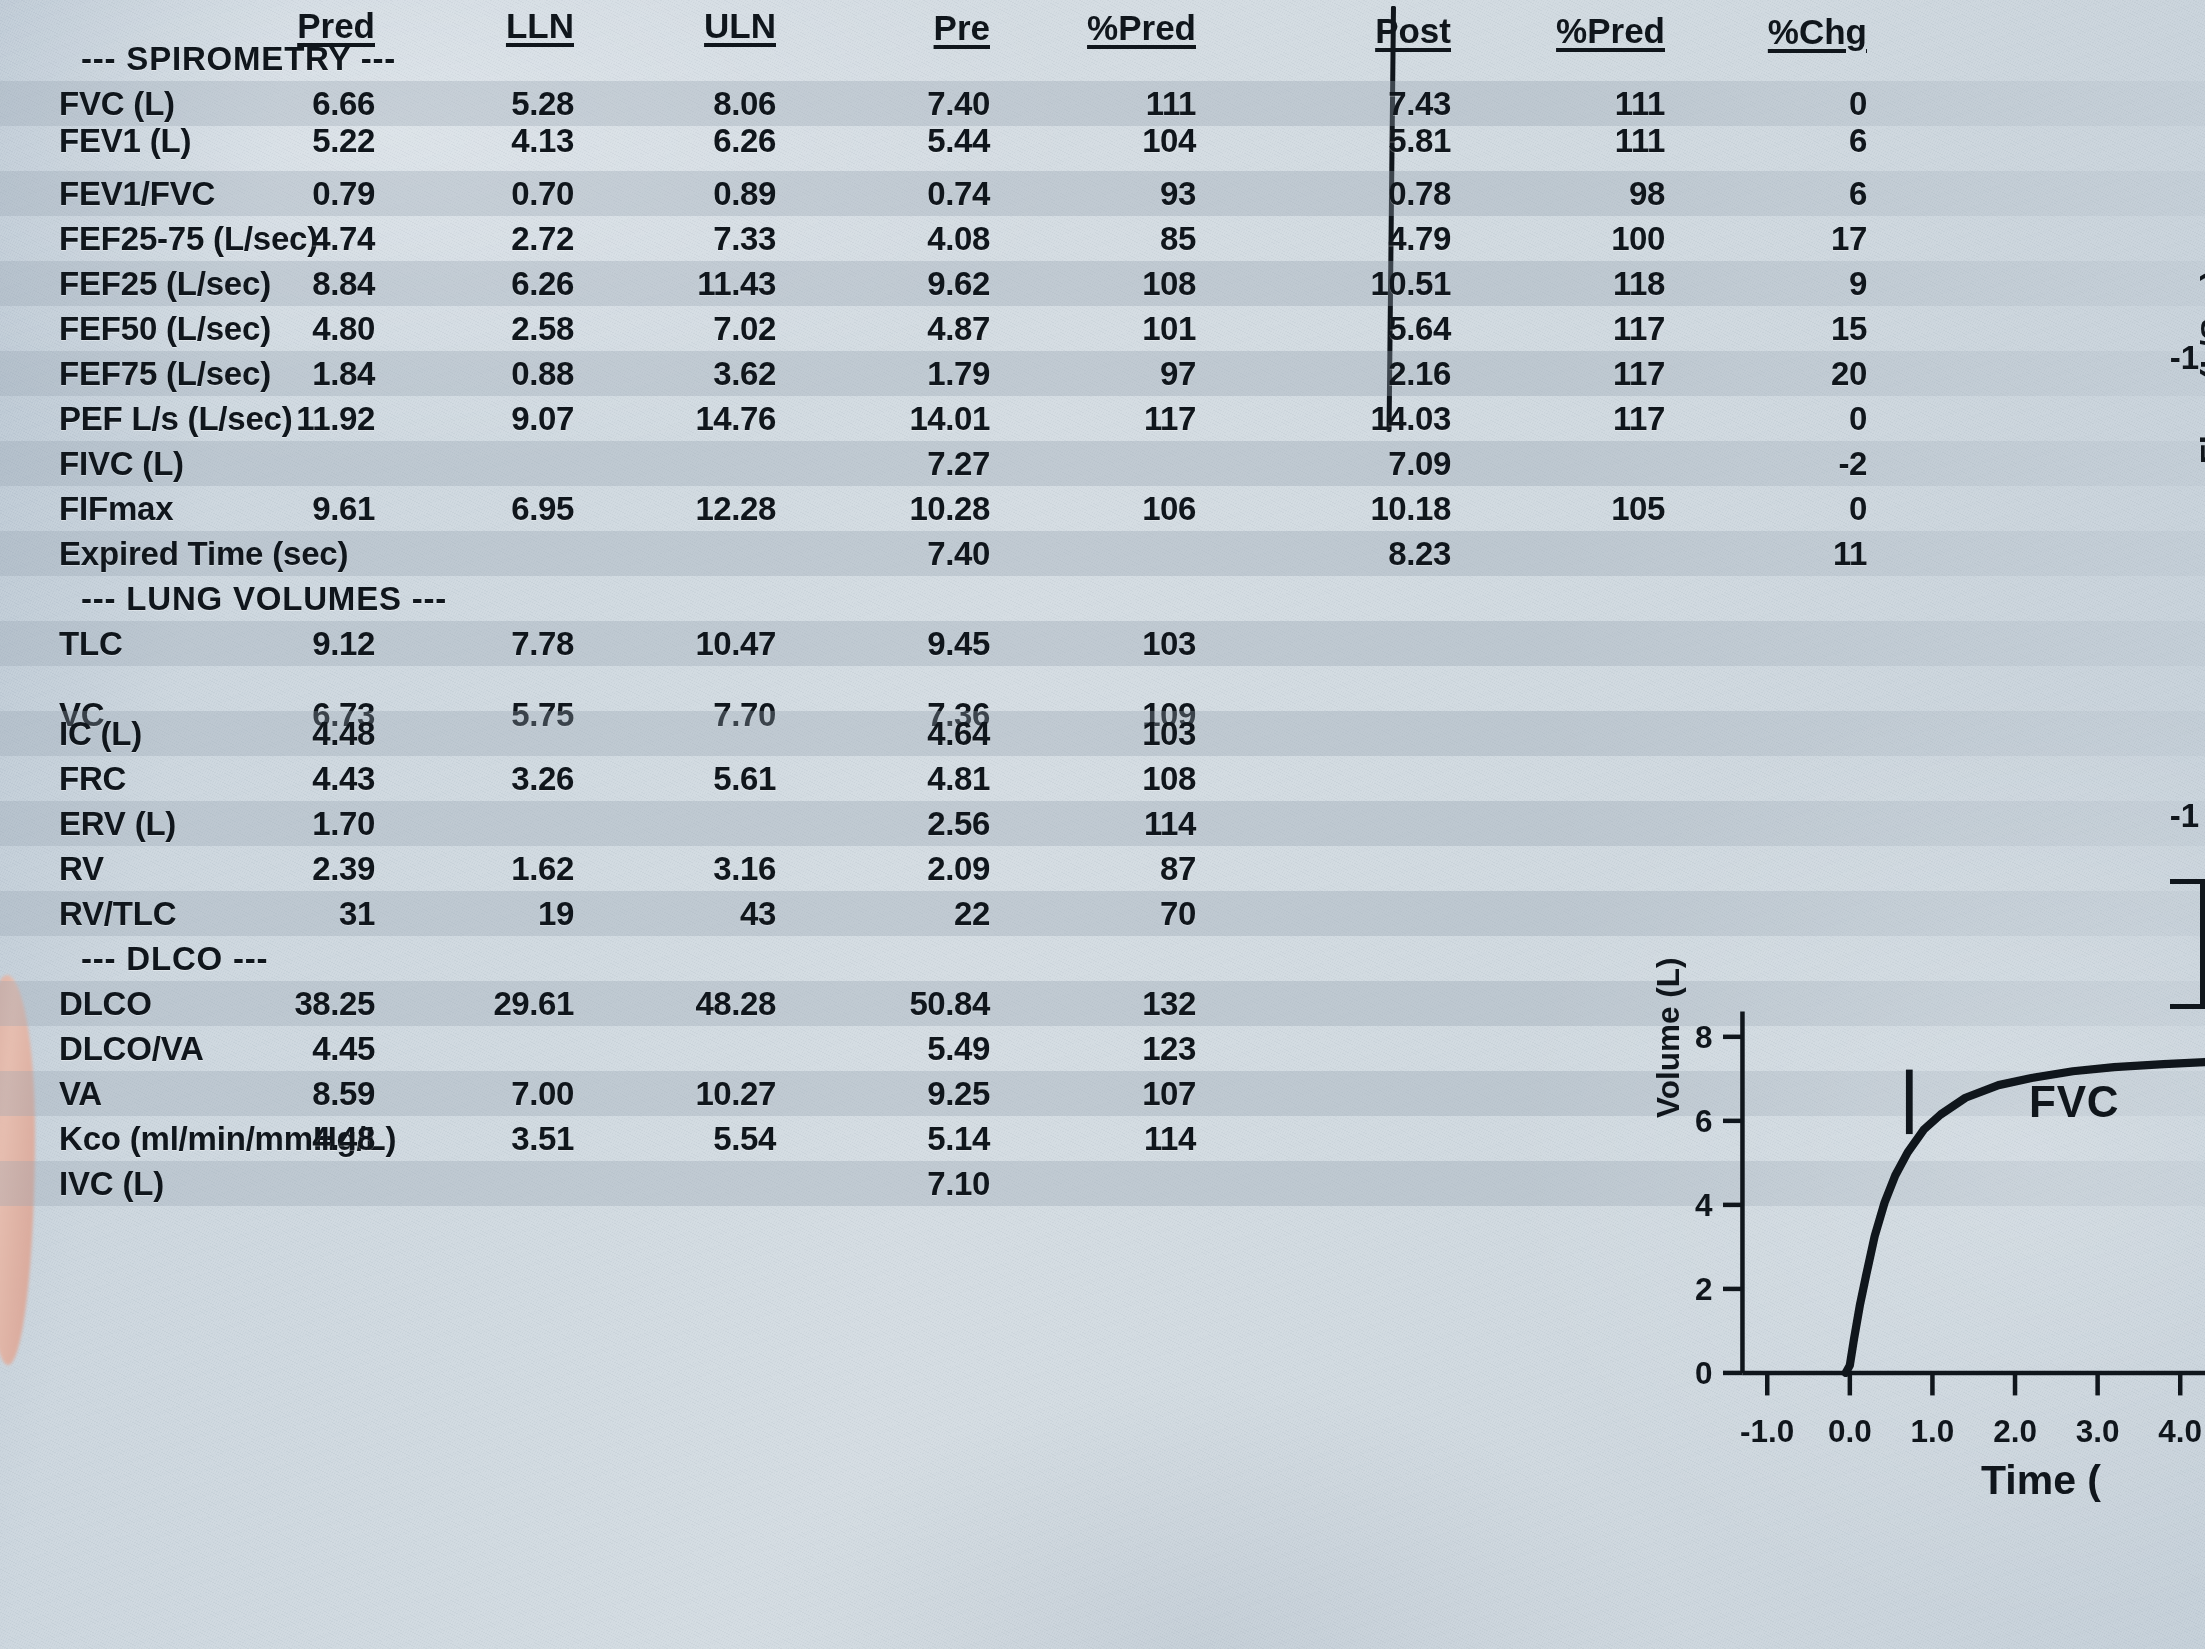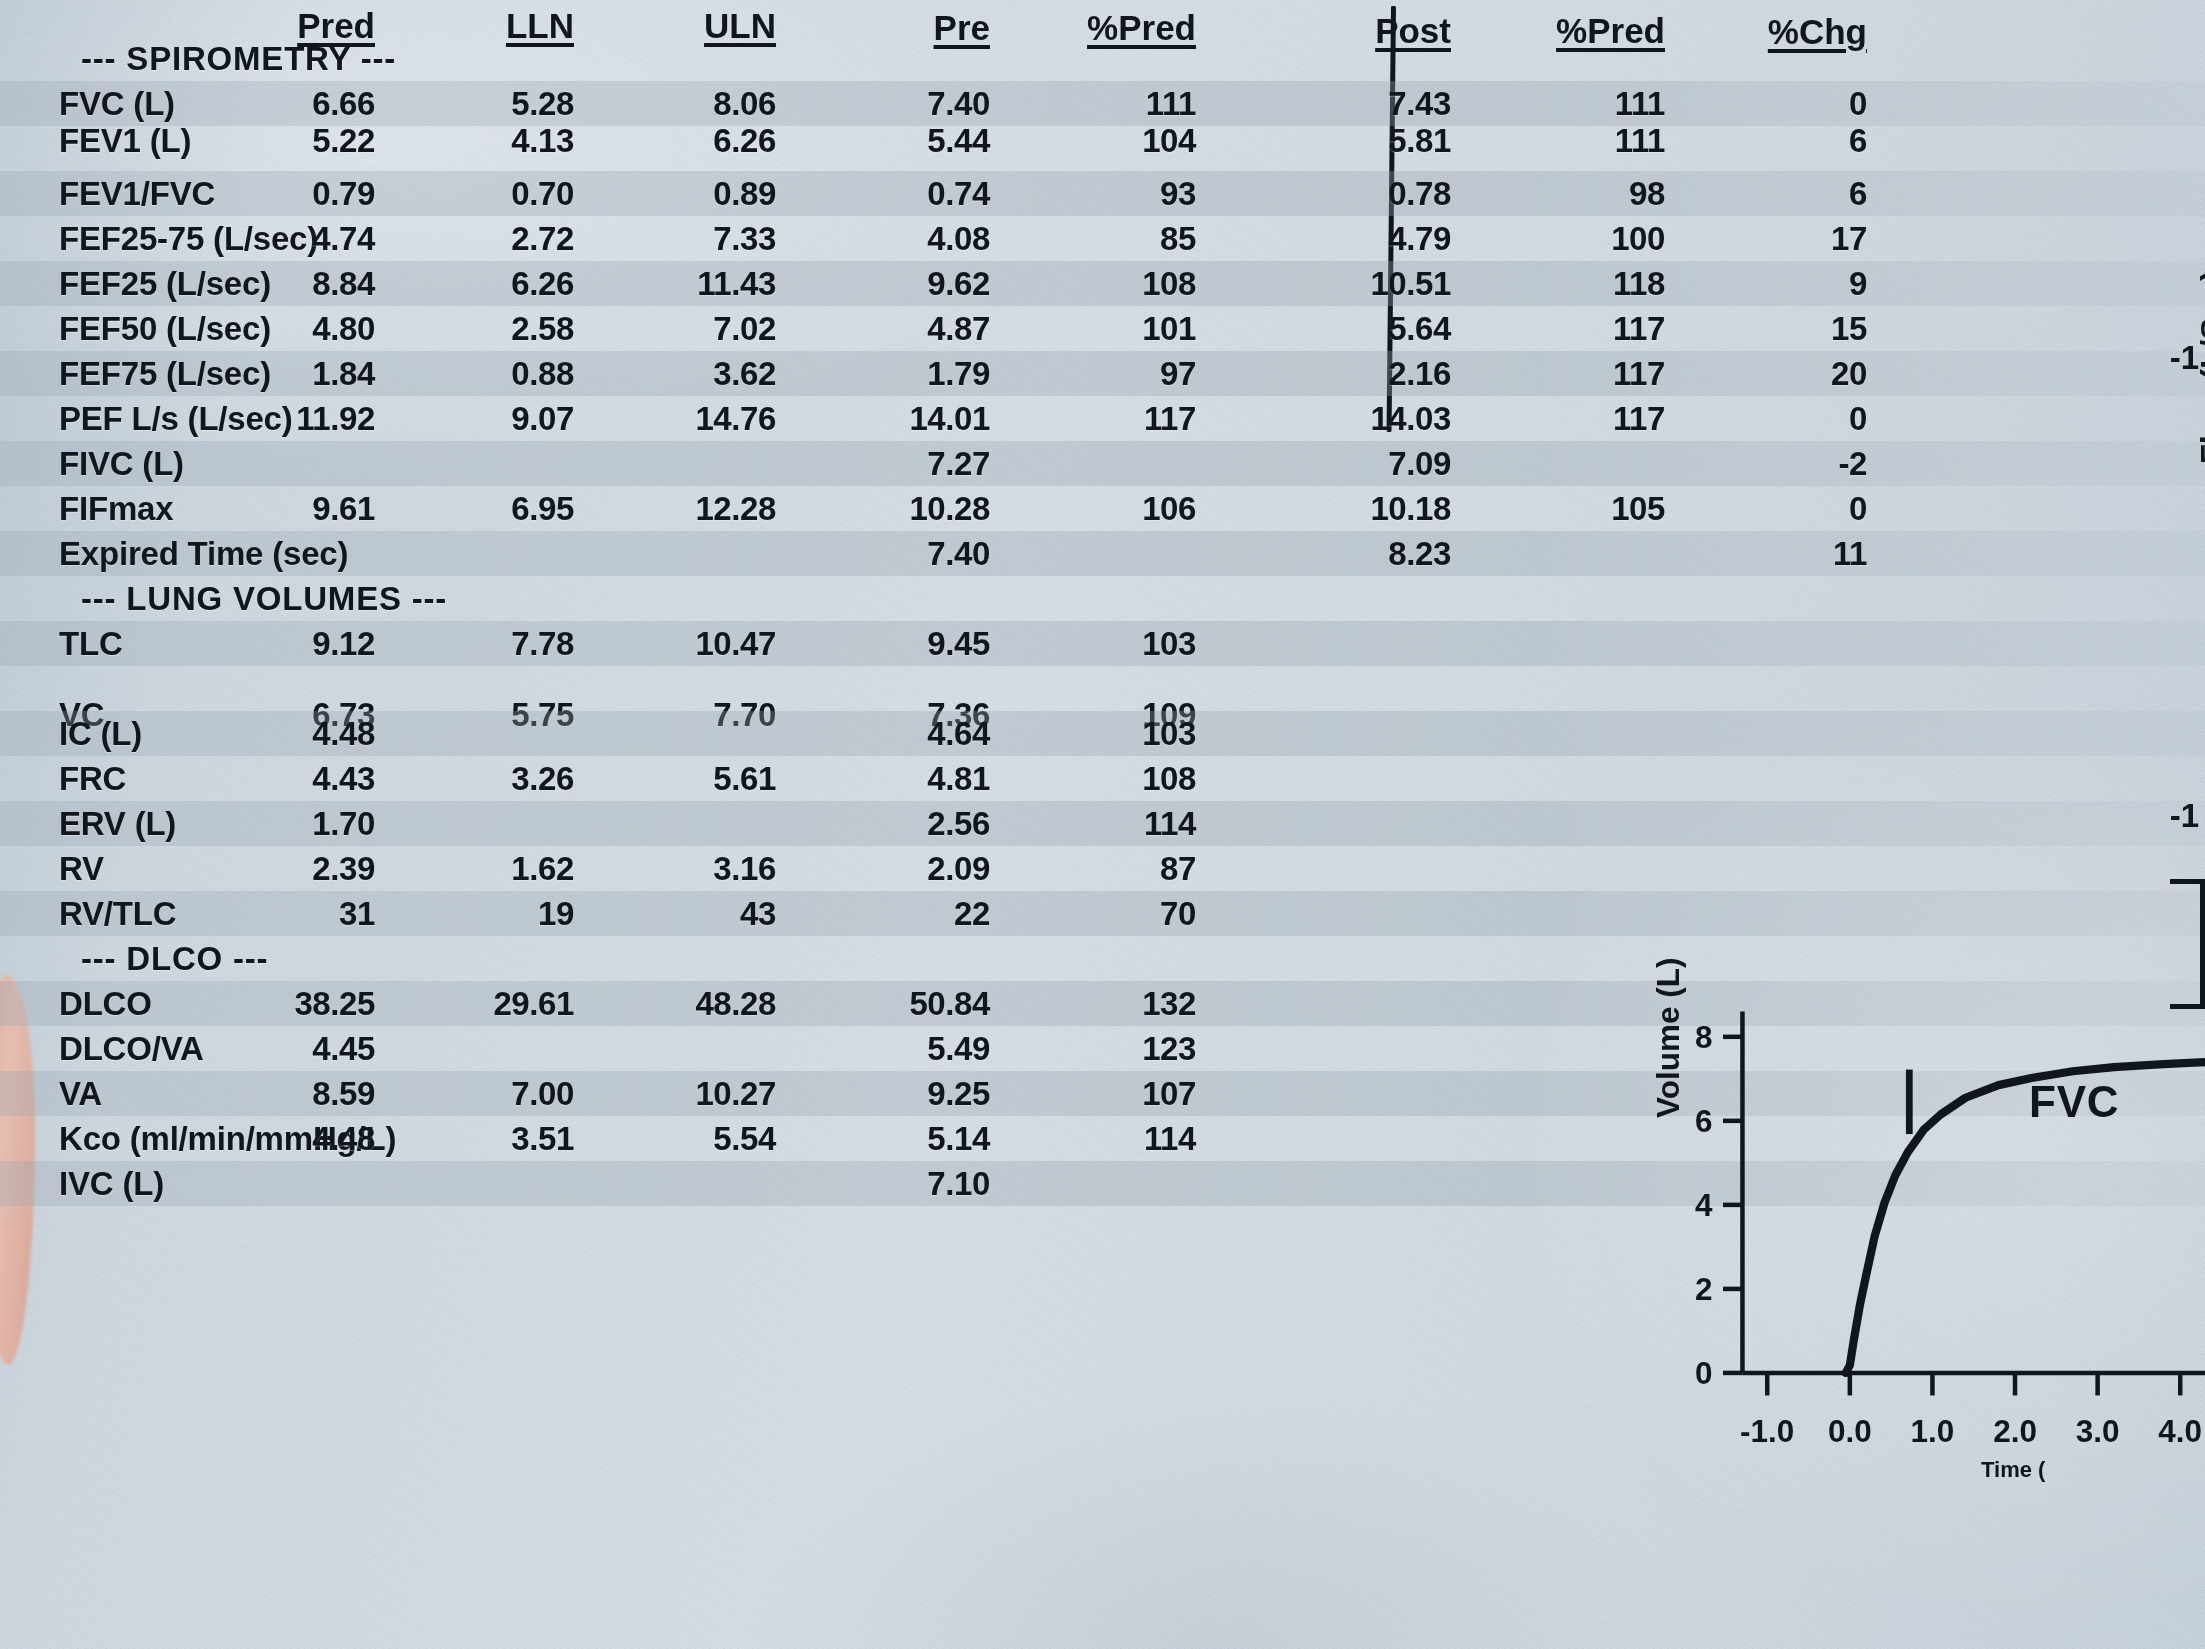--- a/index.html
+++ b/index.html
@@ -87,21 +87,21 @@
 
   
   .chart{position:absolute;left:1654px;top:998px;width:551px;height:525px;}
   .chart svg{display:block;}
   .chart .ylab{
     position:absolute;left:-4.5px;top:120px;
     font-size:31.5px;font-weight:700;white-space:nowrap;
     transform:rotate(-90deg);transform-origin:left top;
   }
   .chart .tlab{
-    position:absolute;left:327px;top:459px;font-size:22px;font-weight:700;white-space:nowrap;
+    position:absolute;left:327px;top:459px;font-size:41px;font-weight:700;white-space:nowrap;
   }
   .chart .fvc{
     position:absolute;left:375px;top:79px;font-size:44px;font-weight:700;letter-spacing:0.8px;
   }
   .tick-txt{font:700 42px "Liberation Sans", sans-serif;fill:#10161c;}
 </style>
 </head>
 <body>
 
 <div class="paper-glare"></div>

